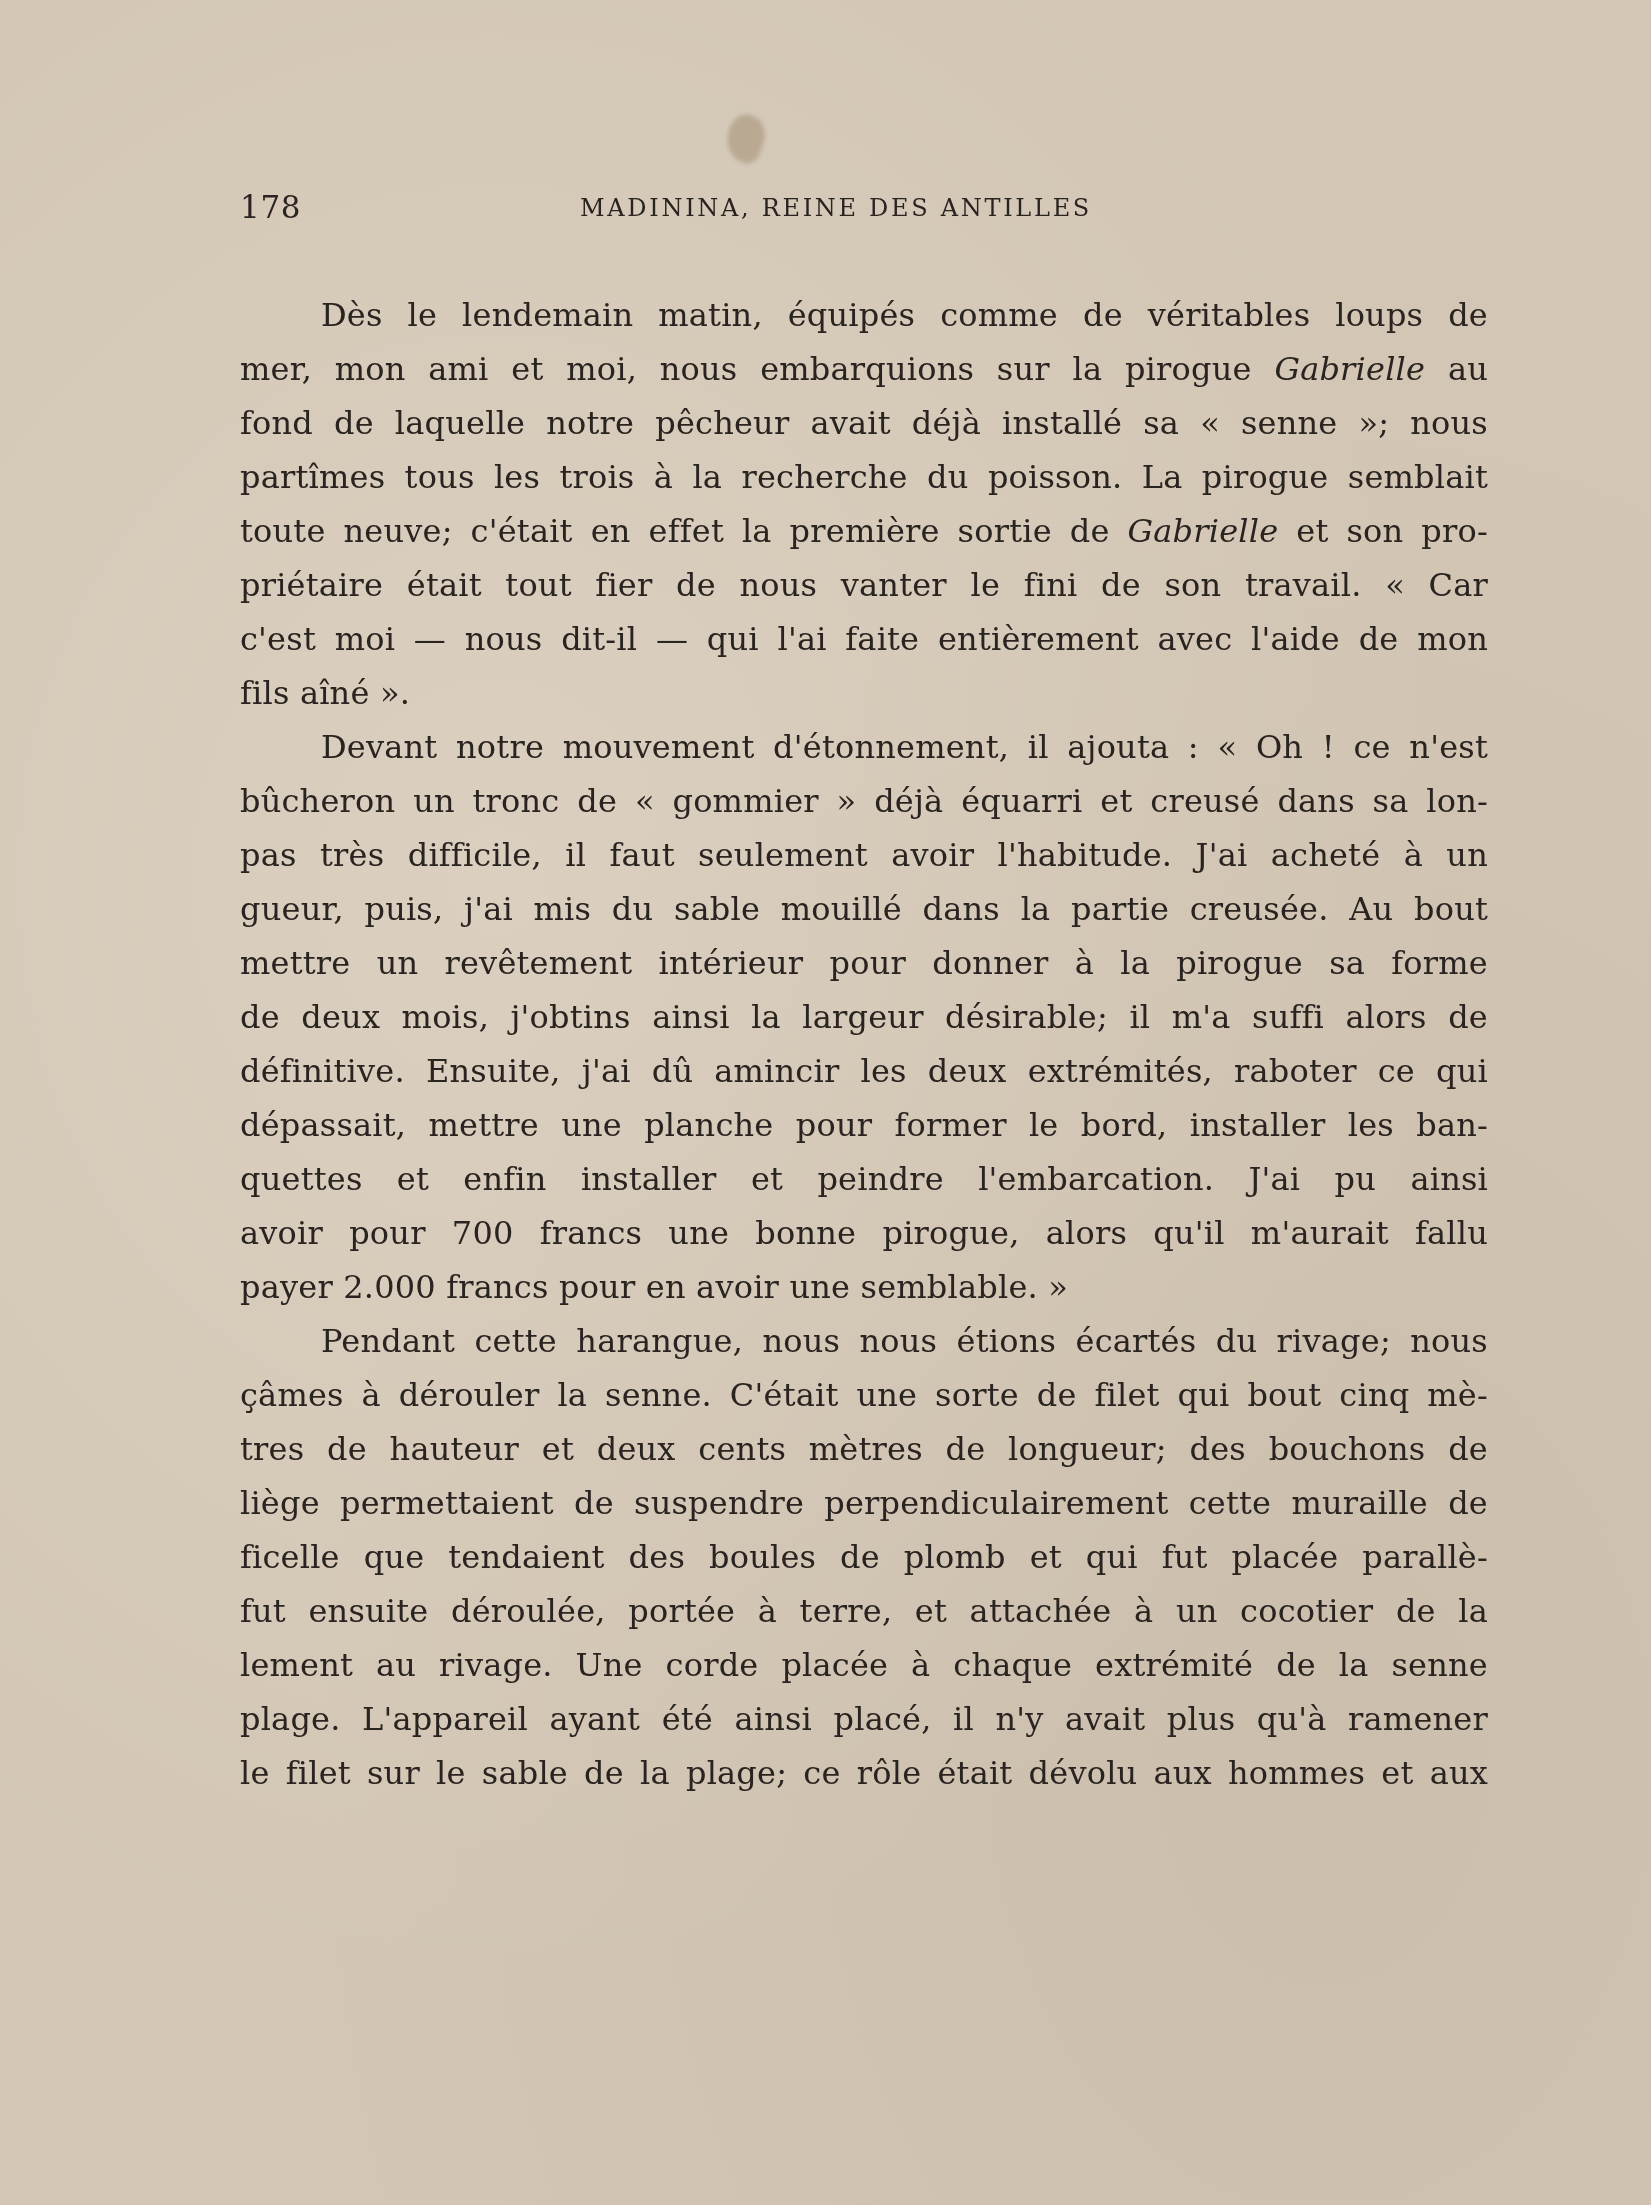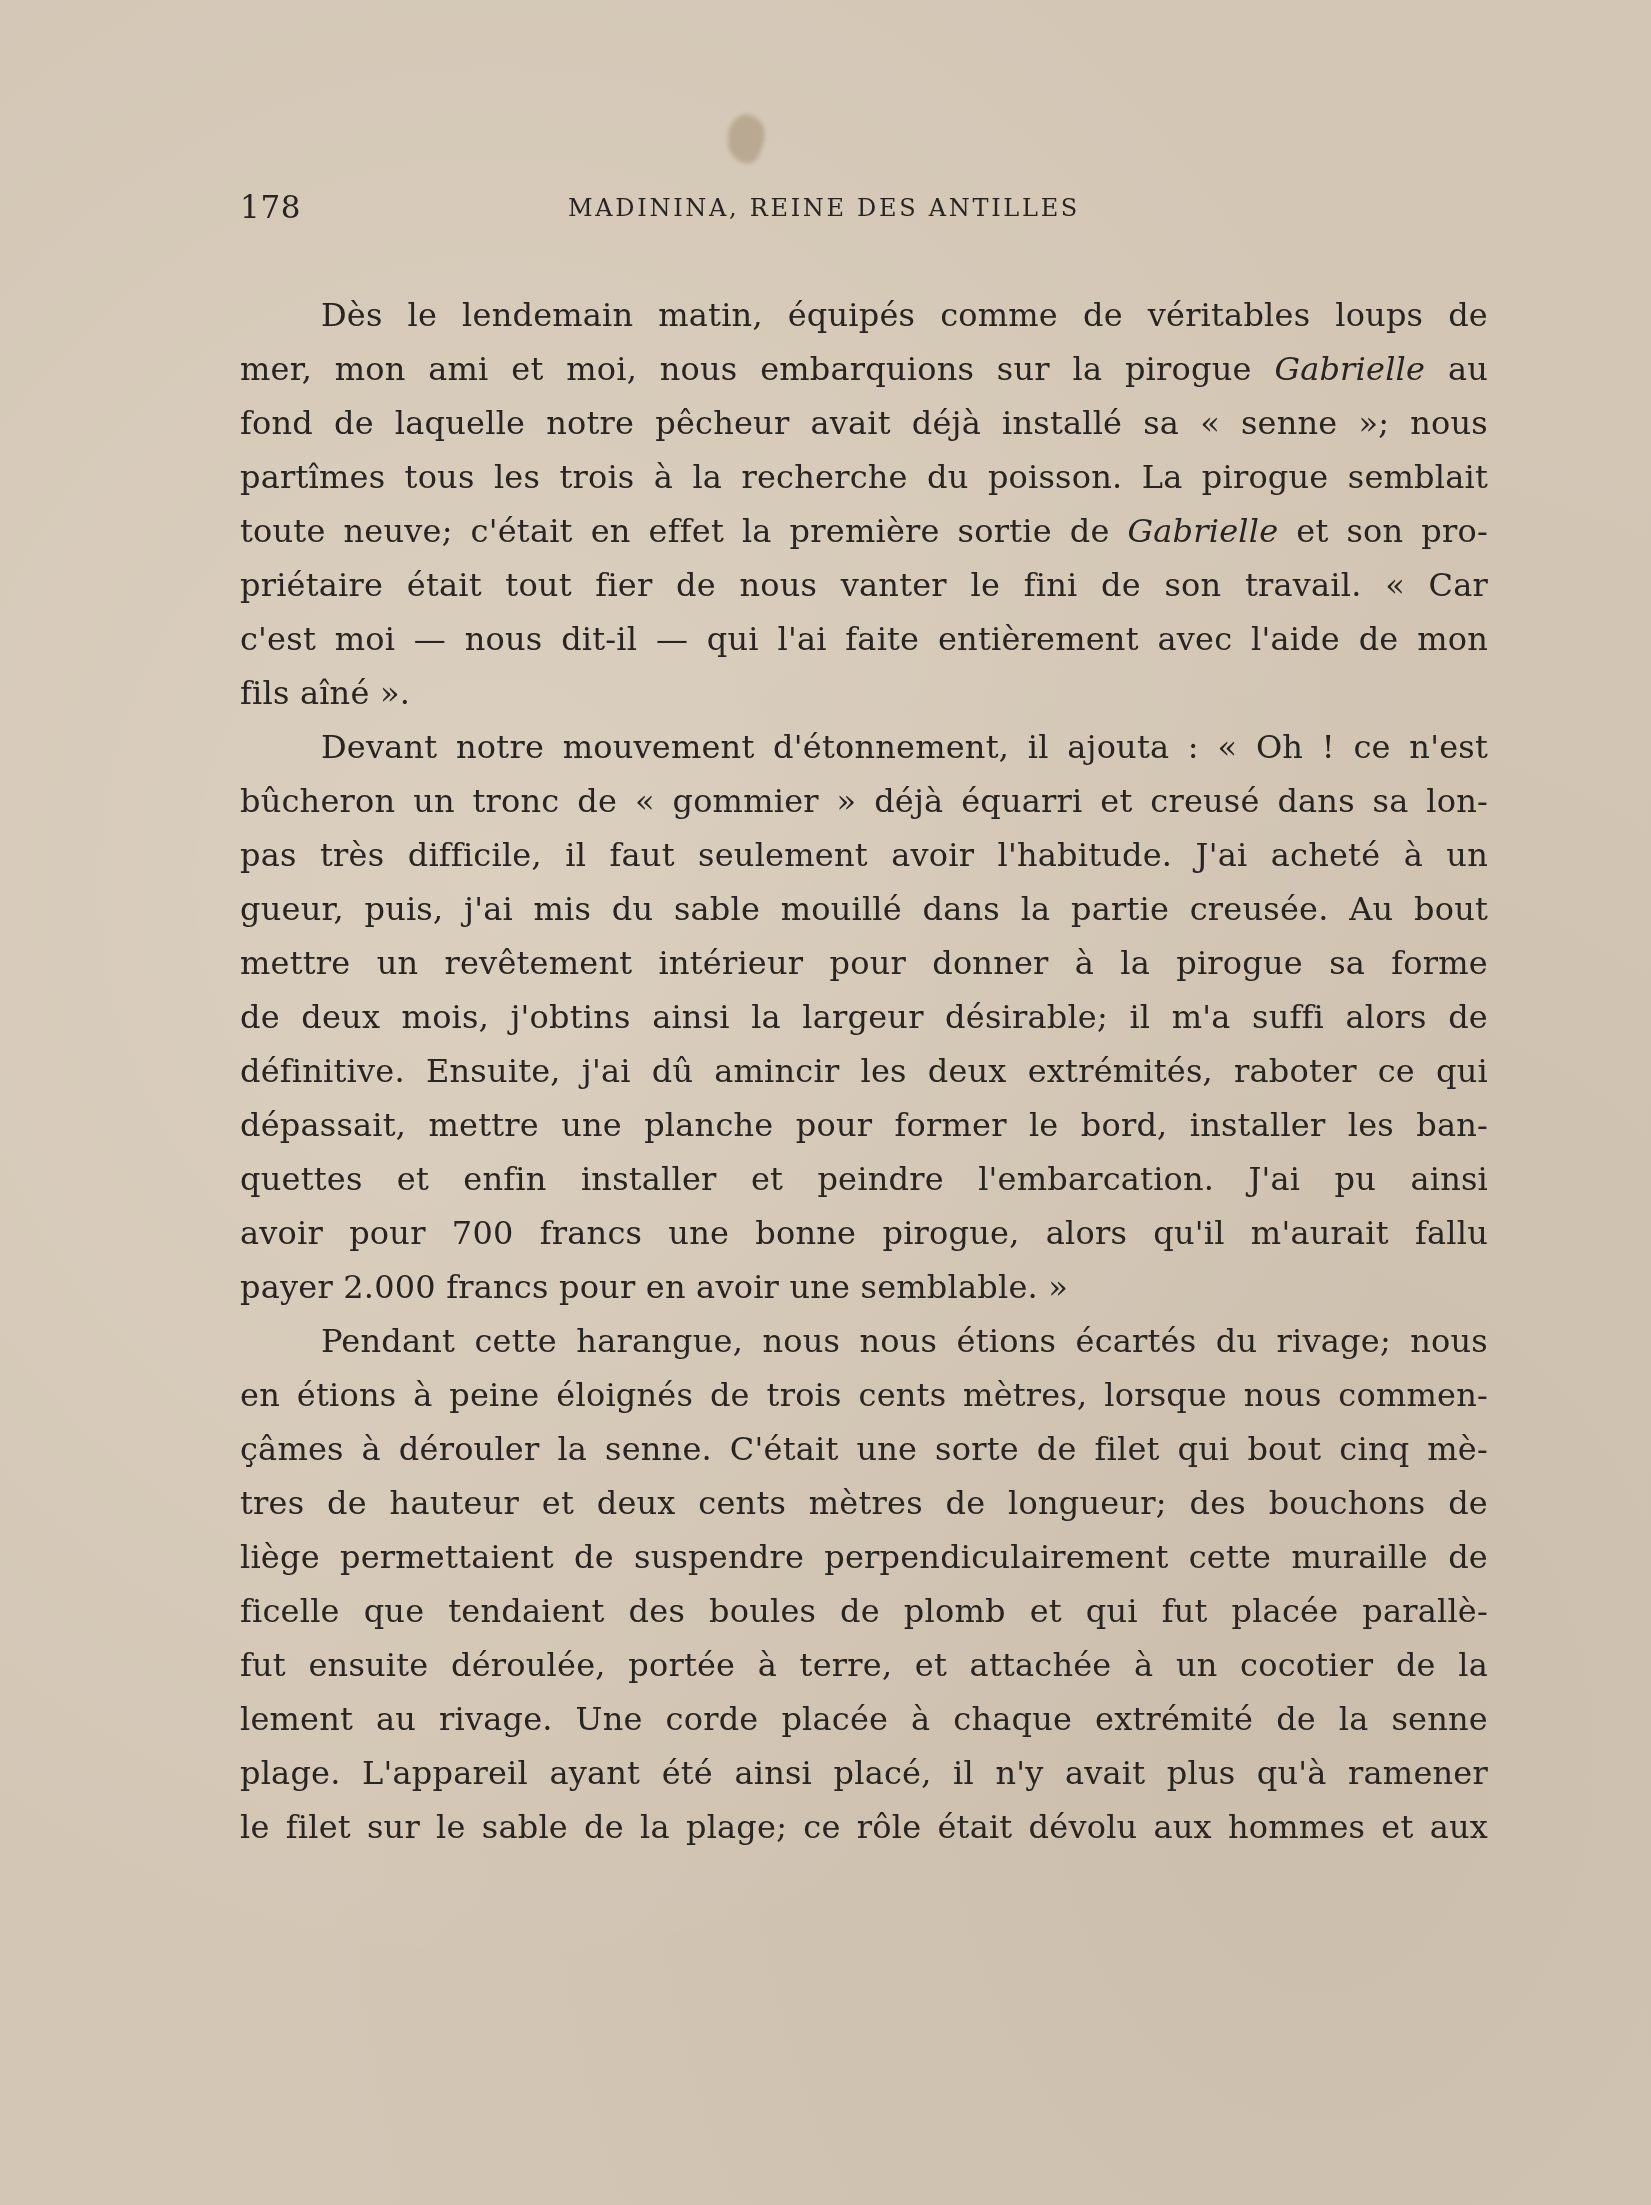--- a/index.html
+++ b/index.html
@@ -26,21 +26,21 @@
     filter: blur(2px);
   }
   .running-head {
     position: absolute; top: 189px; left: 240px; width: 1248px; height: 41px;
   }
   .page-number {
     position: absolute; left: 0; top: 0;
     font-size: 31px; letter-spacing: 0.7px;
   }
   .running-title {
-    position: absolute; left: 328px; top: 5.4px;
+    position: absolute; left: 340px; top: 5.4px;
     font-size: 24px; letter-spacing: 2.7px;
   }
   .text-block {
     position: absolute; left: 240px; top: 288px; width: 1248px;
   }
   .line {
     height: 54px; line-height: 54px;
     font-size: 32px;
     text-align: justify; text-align-last: justify;
     white-space: nowrap; overflow: visible;
@@ -80,21 +80,20 @@
       <div class="line"><span>mettre un revêtement intérieur pour donner à la pirogue sa forme</span></div>
       <div class="line"><span>de deux mois, j'obtins ainsi la largeur désirable; il m'a suffi alors de</span></div>
       <div class="line"><span>définitive. Ensuite, j'ai dû amincir les deux extrémités, raboter ce qui</span></div>
       <div class="line"><span>dépassait, mettre une planche pour former le bord, installer les ban-</span></div>
       <div class="line"><span>quettes et enfin installer et peindre l'embarcation. J'ai pu ainsi</span></div>
       <div class="line"><span>avoir pour 700 francs une bonne pirogue, alors qu'il m'aurait fallu</span></div>
       <div class="line last"><span>payer 2.000 francs pour en avoir une semblable. »</span></div>
     </div>
     <div>
       <div class="line indent"><span>Pendant cette harangue, nous nous étions écartés du rivage; nous</span></div>
-      <div class="line"><span>en étions à peine éloignés de trois cents mètres, lorsque nous commen-</span></div>
       <div class="line"><span>çâmes à dérouler la senne. C'était une sorte de filet qui bout cinq mè-</span></div>
       <div class="line"><span>tres de hauteur et deux cents mètres de longueur; des bouchons de</span></div>
       <div class="line"><span>liège permettaient de suspendre perpendiculairement cette muraille de</span></div>
       <div class="line"><span>ficelle que tendaient des boules de plomb et qui fut placée parallè-</span></div>
       <div class="line"><span>fut ensuite déroulée, portée à terre, et attachée à un cocotier de la</span></div>
       <div class="line"><span>lement au rivage. Une corde placée à chaque extrémité de la senne</span></div>
       <div class="line"><span>plage. L'appareil ayant été ainsi placé, il n'y avait plus qu'à ramener</span></div>
       <div class="line"><span>le filet sur le sable de la plage; ce rôle était dévolu aux hommes et aux</span></div>
     </div>
   </div>

